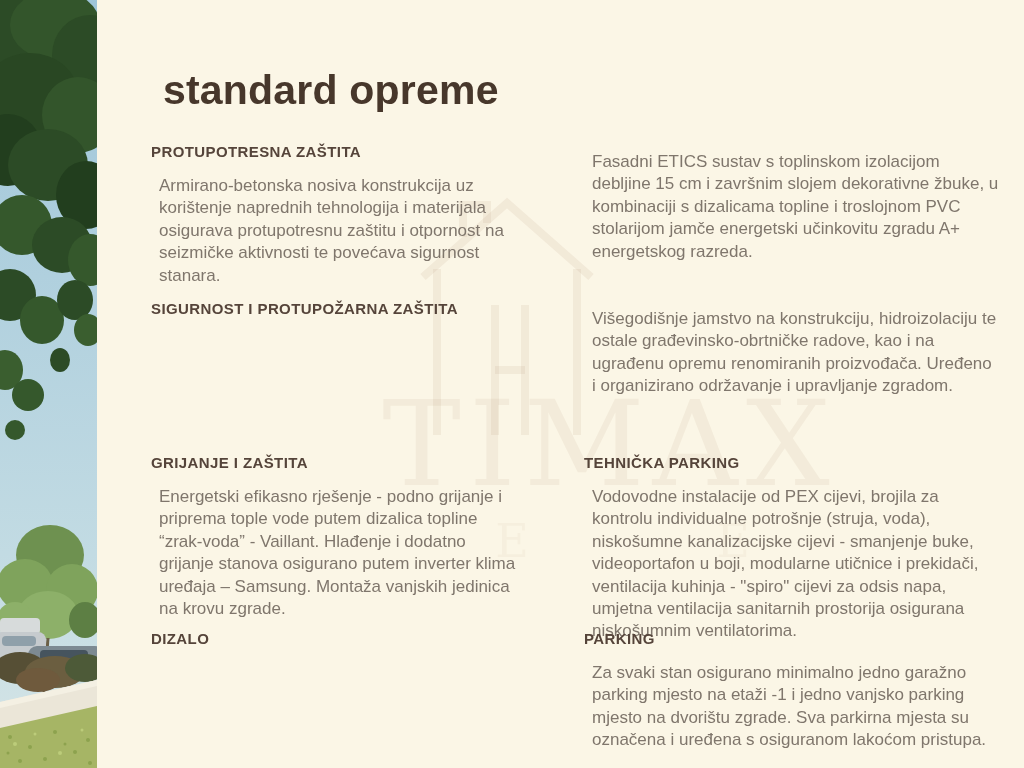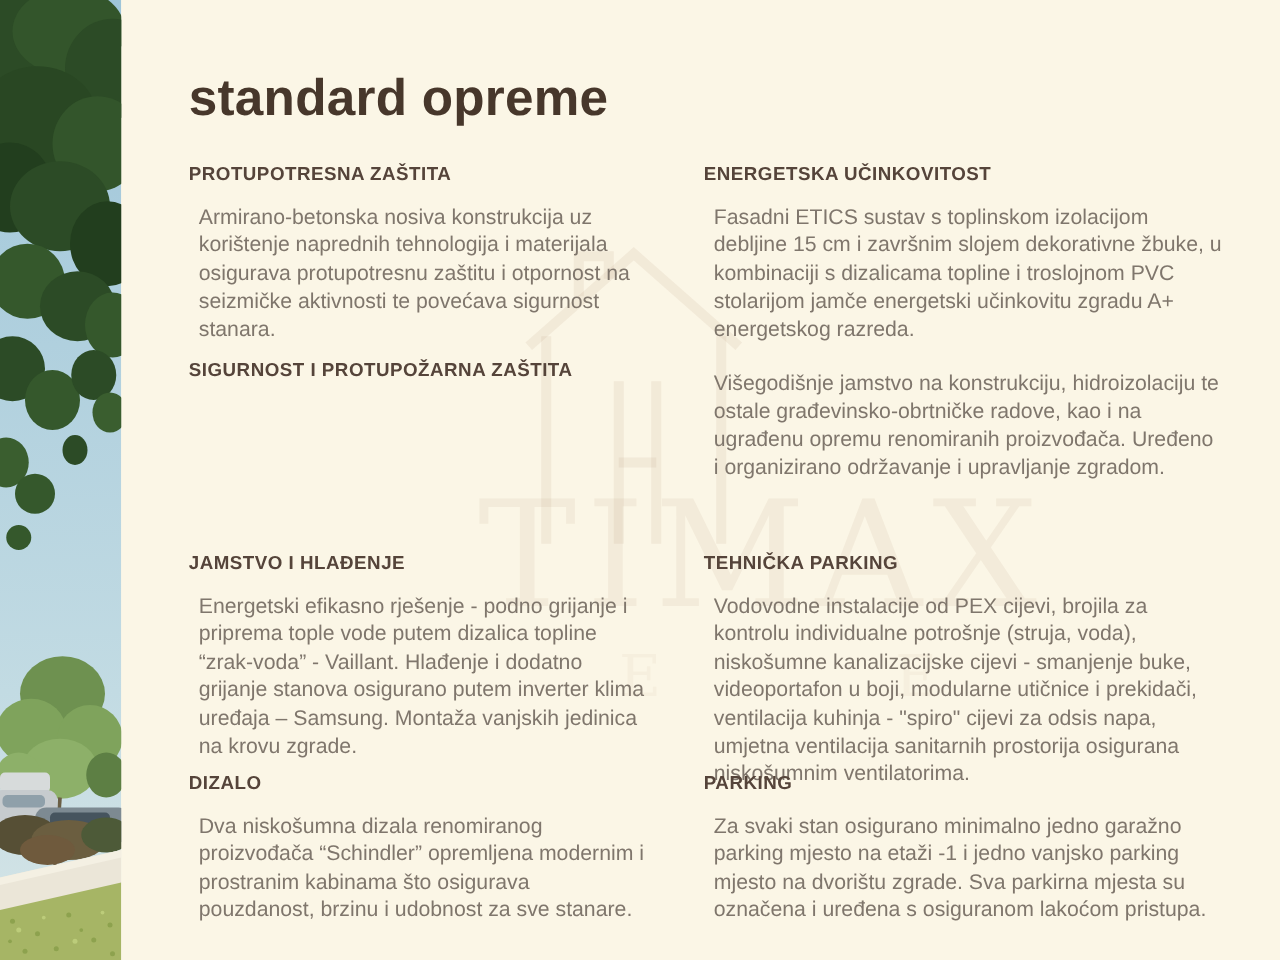--- a/index.html
+++ b/index.html
@@ -19,29 +19,29 @@
   .watermark{
     position:absolute;left:375px;top:185px;width:470px;height:400px;
     pointer-events:none;
     text-align:right;
   }
   
   .content{
     position:absolute;left:151px;top:0;width:845px;
   }
   .page-title{
-    margin:0;padding-top:55px;
+    margin:12px;padding-top:55px;
     font-size:41px;font-weight:700;color:#47372b;letter-spacing:0.2px;
     font-family:"Liberation Sans",sans-serif;
   }
   .grid{
     margin-top:29px;
     display:grid;
     grid-template-columns:376px 424px;
-    column-gap:36px;
+    column-gap:57px;
     grid-template-rows:157px 154px 176px auto;
   }
   .grid section{overflow:visible;}
   .sec-heading{
     margin:0 0 15px 0;
     font-size:15px;font-weight:700;color:#55443a;letter-spacing:0.4px;
   }
   .sec-body{
     margin:8px;
     font-size:17px;line-height:22.4px;color:#7f766c;
@@ -156,45 +156,43 @@
     <h1 class="page-title">standard opreme</h1>
 
     <div class="grid">
 
       <section>
         <h2 class="sec-heading">PROTUPOTRESNA ZAŠTITA</h2>
         <p class="sec-body">Armirano-betonska nosiva konstrukcija uz korištenje naprednih tehnologija i materijala osigurava protupotresnu zaštitu i otpornost na seizmičke aktivnosti te povećava sigurnost stanara.</p>
       </section>
 
       <section>
-        <h2 class="sec-heading">ENERGETSKA UČINKOVITOST</h2>
         <p class="sec-body">Fasadni ETICS sustav s toplinskom izolacijom debljine 15 cm i završnim slojem dekorativne žbuke, u kombinaciji s dizalicama topline i troslojnom PVC stolarijom jamče energetski učinkovitu zgradu A+ energetskog razreda.</p>
       </section>
 
       <section>
         <h2 class="sec-heading">SIGURNOST I PROTUPOŽARNA ZAŠTITA</h2>
       </section>
 
       <section>
         <p class="sec-body">Višegodišnje jamstvo na konstrukciju, hidroizolaciju te ostale građevinsko-obrtničke radove, kao i na ugrađenu opremu renomiranih proizvođača. Uređeno i organizirano održavanje i upravljanje zgradom.</p>
       </section>
 
       <section>
-        <h2 class="sec-heading">JAMSTVO I HLAĐENJE</h2>
+        <h2 class="sec-heading">GRIJANJE I ZAŠTITA</h2>
         <p class="sec-body">Energetski efikasno rješenje - podno grijanje i priprema tople vode putem dizalica topline “zrak-voda” - Vaillant. Hlađenje i dodatno grijanje stanova osigurano putem inverter klima uređaja – Samsung. Montaža vanjskih jedinica na krovu zgrade.</p>
       </section>
 
       <section>
         <h2 class="sec-heading">TEHNIČKA PARKING</h2>
         <p class="sec-body">Vodovodne instalacije od PEX cijevi, brojila za kontrolu individualne potrošnje (struja, voda), niskošumne kanalizacijske cijevi - smanjenje buke, videoportafon u boji, modularne utičnice i prekidači, ventilacija kuhinja - "spiro" cijevi za odsis napa, umjetna ventilacija sanitarnih prostorija osigurana niskošumnim ventilatorima.</p>
       </section>
 
       <section>
         <h2 class="sec-heading">DIZALO</h2>
-        <p class="sec-body">Dva niskošumna dizala renomiranog proizvođača “Schindler” opremljena modernim i prostranim kabinama što osigurava pouzdanost, brzinu i udobnost za sve stanare.</p>
       </section>
 
       <section>
         <h2 class="sec-heading">PARKING</h2>
         <p class="sec-body">Za svaki stan osigurano minimalno jedno garažno parking mjesto na etaži -1 i jedno vanjsko parking mjesto na dvorištu zgrade. Sva parkirna mjesta su označena i uređena s osiguranom lakoćom pristupa.</p>
       </section>
 
     </div>
   </div>
 

